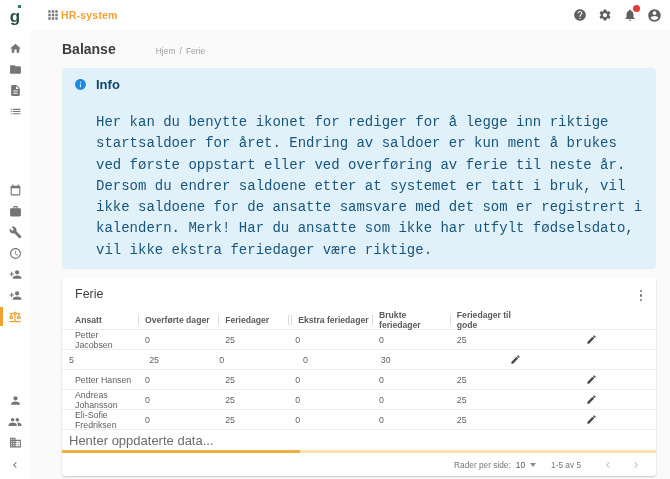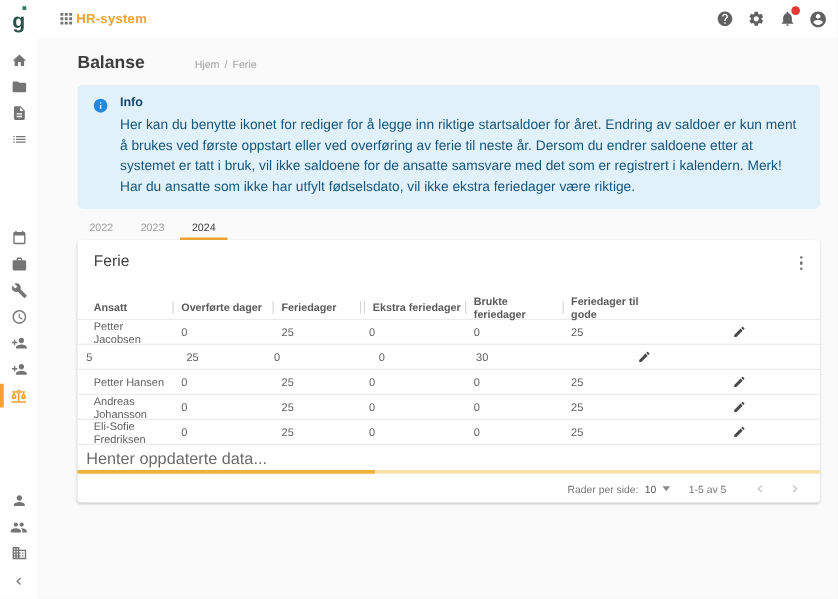--- a/index.html
+++ b/index.html
@@ -34,34 +34,34 @@
   
   .content { position:absolute; left:30px; top:30px; right:0; bottom:0; padding:9px 14px 0 32px; background:#fafafa; }
 
   .page-header { display:flex; align-items:baseline; gap:10px; margin-bottom:11px; margin-top:2px; }
   .page-title { font-size:14px; font-weight:bold; color:#3d3d3d; }
   .breadcrumb { font-size:8.5px; color:#9e9e9e; display:flex; gap:4px; align-items:baseline;padding-left:30px; }
   .crumb-link { cursor:pointer; }
 
   .info-box { background:#e1f1fa; border-radius:4px; padding:9px 12px 8px 12px; display:flex; gap:9px; margin-bottom:8px; }
   .info-icon-col { padding-top:1px; }
-  .info-title { font-size:10px; font-weight:bold; color:#11466b; margin-bottom:4px; }
-  .info-text { font-size:11px; line-height:1.52; color:#17557c; }
+  .info-title { font-size:13px; font-weight:bold; color:#11466b; margin-bottom:20px; }
+  .info-text { font-size:14px; line-height:1.52; color:#17557c;font-family:Liberation Mono, monospace; }
 
   .tabs { display:flex; }
   .tab { width:38px; height:17px; font-size:8.5px; color:#9e9e9e; display:flex; align-items:center; justify-content:center; border-bottom:2px solid transparent; margin-right:3px; cursor:pointer; }
   .tab.active { color:#424242; border-bottom-color:#F2A230; }
 
   .card { background:#fff; border-radius:3px; box-shadow:0 1px 2px rgba(0,0,0,.2); }
   .card-header { display:flex; justify-content:space-between; align-items:flex-start; padding:10px 8px 7px 13px; }
   .card-title { font-size:12.5px; color:#424242; }
   .kebab { display:flex; flex-direction:column; gap:2px; padding:3px 6px; background:none; border:none; cursor:pointer; }
   .kebab i { width:2.5px; height:2.5px; border-radius:50%; background:#757575; display:block; }
 
-  .thead { display:flex; height:18px; align-items:flex-end; font-size:8.6px; font-weight:bold; color:#5a5a5a;margin-top:11px; }
+  .thead { display:flex; height:18px; align-items:flex-end; font-size:8.6px; font-weight:bold; color:#5a5a5a; }
   .th { position:relative; padding-left:7px; display:flex; align-items:center; height:100%; cursor:pointer; }
   .th + .th::before { content:""; position:absolute; left:0; top:4px; height:10px; width:1px; background:#d9d9d9; }
   .th.dbl::after { content:""; position:absolute; left:3px; top:4px; height:10px; width:1px; background:#d9d9d9; }
   .th.dbl { padding-left:10px; }
   .c0 { width:12.8%; padding-left:13px; }
   .c1 { width:13.5%; }
   .c2 { width:11.8%; }
   .c3 { width:14.1%; }
   .c4 { width:13.1%; }
   .c5 { width:13.1%; }
@@ -223,25 +223,20 @@
         <svg class="ic" width="13" height="13" viewBox="0 0 24 24" fill="#1E88E5">
             <path d="M12 2C6.48 2 2 6.48 2 12s4.48 10 10 10 10-4.48 10-10S17.52 2 12 2zm1 15h-2v-6h2v6zm0-8h-2V7h2v2z"></path>
           </svg>
       </div>
       <div>
         <div class="info-title">Info</div>
         <div class="info-text">Her kan du benytte ikonet for rediger for å legge inn riktige startsaldoer for året. Endring av saldoer er kun ment å brukes ved første oppstart eller ved overføring av ferie til neste år. Dersom du endrer saldoene etter at systemet er tatt i bruk, vil ikke saldoene for de ansatte samsvare med det som er registrert i kalendern. Merk! Har du ansatte som ikke har utfylt fødselsdato, vil ikke ekstra feriedager være riktige.</div>
       </div>
     </div>
 
-    <div class="tabs">
-      <div class="tab">2022</div>
-      <div class="tab">2023</div>
-      <div class="tab active">2024</div>
-    </div>
 
     <div class="card">
       <div class="card-header">
         <span class="card-title">Ferie</span>
         <button class="kebab" aria-label="menu">
             <i></i>
             <i></i>
             <i></i>
           </button>
       </div>

